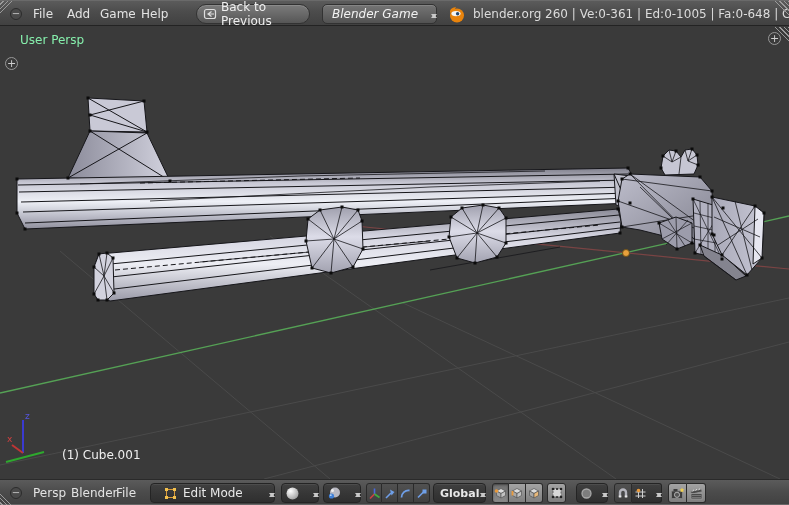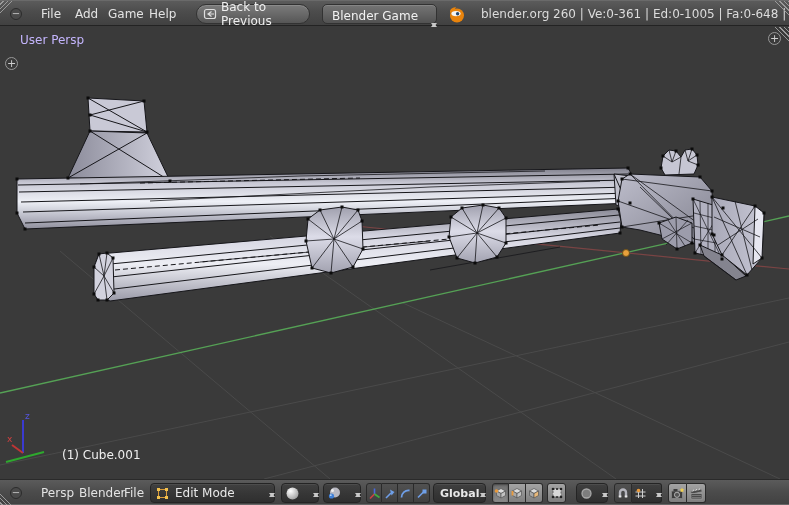--- a/index.html
+++ b/index.html
@@ -4,52 +4,52 @@
 <style>
   * { margin:0; padding:0; box-sizing:border-box; }
   html,body { width:789px; height:505px; overflow:hidden; background:#3a3a3a;
     font-family:"DejaVu Sans","Liberation Sans",sans-serif; }
   .bar { position:absolute; left:0; width:789px; height:26px;
     background:linear-gradient(180deg,#5b5b5b 0%,#4c4c4c 45%,#414141 100%);
     border-top:1px solid #6a6a6a; }
   #topbar { top:0; border-bottom:1px solid #232323; }
   #bottombar { bottom:0; border-bottom:none; border-top:1px solid #2a2a2a; box-shadow:0 -1px 0 #666 inset; }
   .bar * { position:absolute; }
-  .menu { top:6px; font-size:12px; color:#e3e3e3; height:14px; line-height:14px; cursor:default; white-space:nowrap;margin-left:8px; }
+  .menu { top:6px; font-size:12px; color:#e3e3e3; height:14px; line-height:14px; cursor:default; white-space:nowrap; }
   .grip { width:15px; height:15px;
     background:repeating-linear-gradient(135deg,rgba(0,0,0,0) 0 2px,#9a9a9a 2px 3px); }
   .grip-tl { left:0; top:0; clip-path:polygon(0 0,100% 0,0 100%); }
   .grip-bl { left:0; top:11px; clip-path:polygon(0 0,0 100%,100% 100%); transform:scaleX(1);
     background:repeating-linear-gradient(45deg,rgba(0,0,0,0) 0 2px,#9a9a9a 2px 3px); }
   .grip-tr { right:0; top:0; clip-path:polygon(0 0,100% 0,100% 100%);
     background:repeating-linear-gradient(45deg,rgba(0,0,0,0) 0 2px,#9a9a9a 2px 3px); }
   .collapse { top:7px; width:12px; height:12px; border-radius:50%;
     background:#4a4a4a; border:1px solid #2c2c2c; color:#c9c9c9;
     font-size:10px; line-height:9px; text-align:center; }
   .btn-light { background:linear-gradient(180deg,#7b7b7b,#696969 50%,#565656);
     border:1px solid #323232; border-radius:10px; color:#efefef; font-size:12px;
     display:flex; align-items:center; box-shadow:0 1px 0 #ffffff22 inset; }
   .dd-light { background:linear-gradient(180deg,#747474,#646464 50%,#525252);
     border:1px solid #323232; border-radius:5px; color:#f2f2f2; font-size:12px;
-    display:flex; align-items:flex-end; box-shadow:0 1px 0 #ffffff22 inset; }
+    display:flex; align-items:center; box-shadow:0 1px 0 #ffffff22 inset;font-style:italic; }
   .dd-dark { background:linear-gradient(180deg,#404040,#353535 60%,#2f2f2f);
     border:1px solid #242424; border-radius:4px; color:#e8e8e8; font-size:12px;
     display:flex; align-items:center; box-shadow:0 1px 0 #ffffff12 inset; }
   .ibtn { background:linear-gradient(180deg,#515151,#404040);
     border:1px solid #2a2a2a; display:flex; align-items:center; justify-content:center; }
   .ibtn-light { background:linear-gradient(180deg,#a3a3a3,#7f7f7f);
     border:1px solid #2a2a2a; display:flex; align-items:center; justify-content:center; }
   .pressed { background:linear-gradient(180deg,#6f6f6f,#8a8a8a); box-shadow:0 1px 2px #00000066 inset; }
   .updown { display:flex; flex-direction:column; gap:2px; margin-left:auto; margin-right:5px; position:static; }
   .updown i { display:block; width:0; height:0; border-left:3px solid transparent; border-right:3px solid transparent; }
   .updown .u { border-bottom:4px solid #c9c9c9; }
   .updown .d { border-top:4px solid #c9c9c9; }
   #viewport { position:absolute; top:27px; left:0; width:789px; height:452px; background:#3a3a3a; }
   #vp-canvas { position:absolute; top:0; left:0; }
-  .vp-label { position:absolute; font-size:12px; color:#c4b5fd; white-space:nowrap; }
+  .vp-label { position:absolute; font-size:12px; color:#86efac; white-space:nowrap; }
   .plus { position:absolute; width:13px; height:13px; border-radius:50%;
     border:1px solid #979797; color:#cfcfcf; font-size:11px; line-height:11px; text-align:center; }
   .icon-svg { position:static; flex:none; }
 </style>
 </head>
 <body>
 
 <div class="bar" id="topbar">
   <div class="grip grip-tl"></div>
   <div class="collapse" style="left:10px">−</div>
@@ -195,21 +195,21 @@
   <div class="grip grip-tr" style="position:absolute; right:0; top:0"></div>
 </div>
 
 <div class="bar" id="bottombar">
   <div class="grip grip-bl"></div>
   <div class="collapse" style="left:10px">−</div>
   <div class="menu" style="left:33px">Persp</div>
   <div class="menu" style="left:71px">Blender</div>
   <div class="menu" style="left:116px">File</div>
 
-  <div class="dd-dark" style="left:150px; top:3px; width:125px; height:20px; padding-left:4px;">
+  <div class="dd-dark" style="left:150px; top:3px; width:125px; height:20px; padding-left:12px;">
     <svg class="icon-svg" width="15" height="15" viewBox="0 0 15 15">
       <rect x="3.5" y="3.5" width="8" height="8" fill="none" stroke="#d89a3a" stroke-width="1"></rect>
       <rect x="2" y="2" width="3" height="3" fill="#f2c14e"></rect>
         <rect x="10" y="2" width="3" height="3" fill="#f2c14e"></rect>
       <rect x="2" y="10" width="3" height="3" fill="#f2c14e"></rect>
         <rect x="10" y="10" width="3" height="3" fill="#f2c14e"></rect>
     </svg>
     <span style="position:static; margin-left:5px">Edit Mode</span>
     <span class="updown">
         <i class="u"></i>

